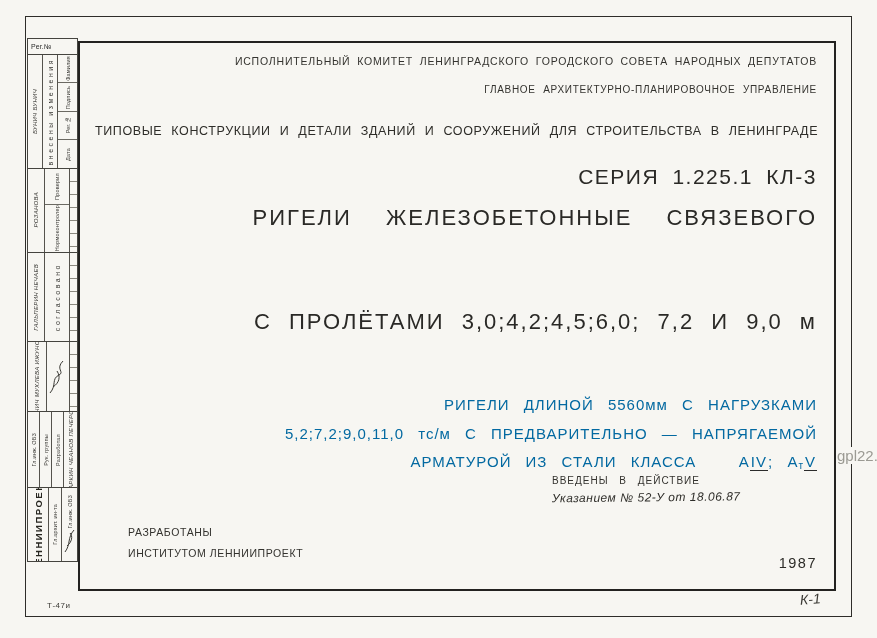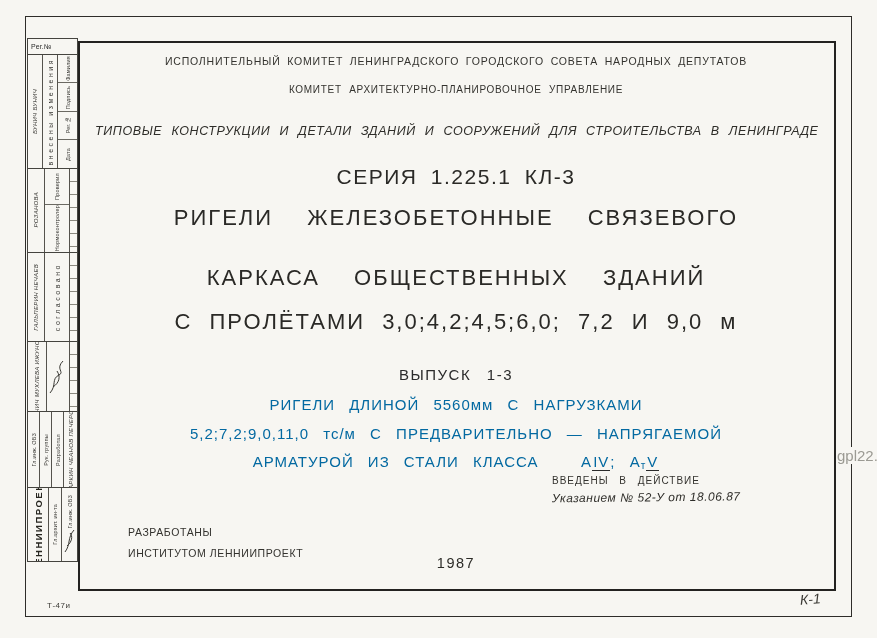--- a/index.html
+++ b/index.html
@@ -28,24 +28,24 @@
   .vt{writing-mode:vertical-rl;transform:rotate(180deg);white-space:nowrap;}
   .lbl{font-size:5.5px;color:#3a3935;letter-spacing:.2px;}
   .big-lbl{font-size:7px;letter-spacing:2.5px;color:#33322e;}
   .hand{font-size:6px;font-style:italic;color:#31302c;letter-spacing:.3px;}
   .band{flex:1;display:flex;align-items:center;justify-content:center;border-bottom:1px solid #6b6962;width:100%;}
   .band:last-child{border-bottom:none;}
   .dashcol{width:7px;background:repeating-linear-gradient(to bottom,transparent 0,transparent 12px,#8a887f 12px,#8a887f 13px);}
   .org-name{font-size:9.5px;font-weight:bold;letter-spacing:1.5px;color:#26251f;}
   .sig-svg{display:block;}
   
-  .cline{position:absolute;left:95px;width:722px;text-align:center;white-space:nowrap;}
+  .cline{position:absolute;left:95px;width:722px;text-align:right;white-space:nowrap;}
   .hdr1{top:55px;font-size:10.5px;letter-spacing:.8px;word-spacing:3px;color:#34332f;}
   .hdr2{top:84px;font-size:10px;letter-spacing:.7px;word-spacing:4px;color:#34332f;}
-  .hdr3{top:124px;font-size:12.5px;letter-spacing:.6px;word-spacing:5px;color:#2e2d29;font-style:italic;}
+  .hdr3{top:124px;font-size:12.5px;letter-spacing:.6px;word-spacing:5px;color:#2e2d29;}
   .series{top:165px;font-size:21px;letter-spacing:1.5px;word-spacing:6px;color:#2a2926;}
   .big{font-size:22px;letter-spacing:2px;word-spacing:26px;color:#2a2926;}
   .big1{top:205px;}
   .big2{top:265px;}
   .big3{top:309px;word-spacing:9px;}
   .vypusk{top:366px;font-size:15px;letter-spacing:1.5px;word-spacing:10px;}
   .iss{font-size:15px;letter-spacing:1px;word-spacing:9px;color:#0369a1;}
   .iss1{top:396px;}
   .iss2{top:425px;}
   .iss3{top:453px;}
@@ -161,30 +161,28 @@
         <span class="vt lbl">Гл.инж. ОБЗ</span>
         <svg class="sig-svg" width="14" height="26" viewBox="0 0 14 26">
           <path d="M2,24 C8,16 4,10 11,2 M4,18 C9,14 10,8 7,5" stroke="#3a3934" stroke-width="1" fill="none"></path>
         </svg>
       </div>
     </div>
 
   </div>
 
   <div class="cline hdr1">ИСПОЛНИТЕЛЬНЫЙ КОМИТЕТ ЛЕНИНГРАДСКОГО ГОРОДСКОГО СОВЕТА НАРОДНЫХ ДЕПУТАТОВ</div>
-  <div class="cline hdr2">КОМИТЕТ АРХИТЕКТУРНО-ПЛАНИРОВОЧНОЕ УПРАВЛЕНИЕ</div>
+  <div class="cline hdr2">ГЛАВНОЕ АРХИТЕКТУРНО-ПЛАНИРОВОЧНОЕ УПРАВЛЕНИЕ</div>
   <div class="cline hdr3">ТИПОВЫЕ КОНСТРУКЦИИ И ДЕТАЛИ ЗДАНИЙ И СООРУЖЕНИЙ ДЛЯ СТРОИТЕЛЬСТВА В ЛЕНИНГРАДЕ</div>
 
   <div class="cline series">СЕРИЯ 1.225.1 КЛ-3</div>
 
   <div class="cline big big1">РИГЕЛИ ЖЕЛЕЗОБЕТОННЫЕ СВЯЗЕВОГО</div>
-  <div class="cline big big2">КАРКАСА ОБЩЕСТВЕННЫХ ЗДАНИЙ</div>
   <div class="cline big big3">С ПРОЛЁТАМИ 3,0;4,2;4,5;6,0; 7,2 И 9,0 м</div>
 
-  <div class="cline vypusk">ВЫПУСК 1-3</div>
   <div class="cline iss iss1">РИГЕЛИ ДЛИНОЙ 5560мм С НАГРУЗКАМИ</div>
   <div class="cline iss iss2">5,2;7,2;9,0,11,0 тс/м  С  ПРЕДВАРИТЕЛЬНО — НАПРЯГАЕМОЙ</div>
   <div class="cline iss iss3">
     <span>АРМАТУРОЙ ИЗ СТАЛИ КЛАССА</span>
     <span>&nbsp;&nbsp;<span>А</span><span class="rn">IV</span></span><span>;</span>
     <span><span>А</span><span class="subt">т</span><span class="rn">V</span></span>
   </div>
 
   <div class="developed">
     <div>РАЗРАБОТАНЫ</div>

